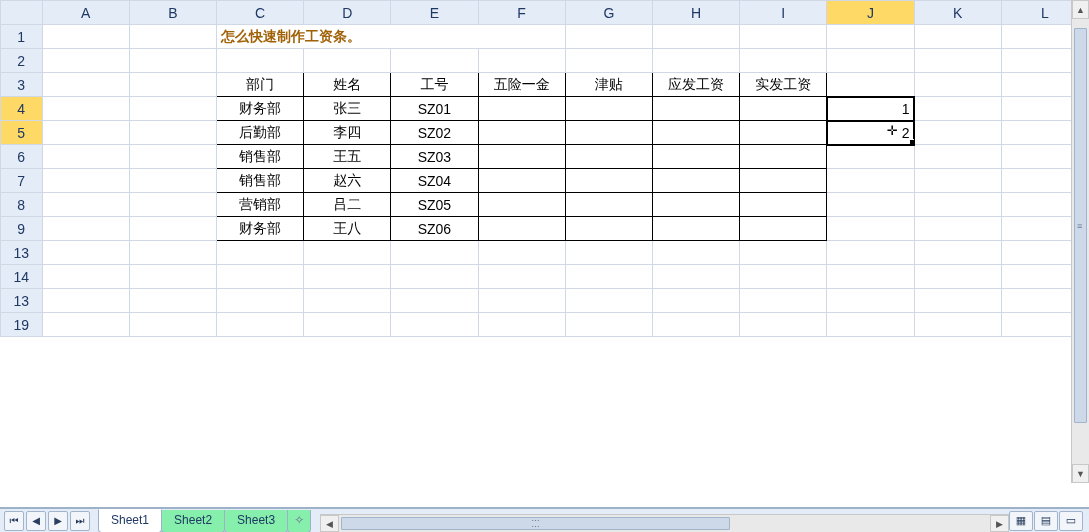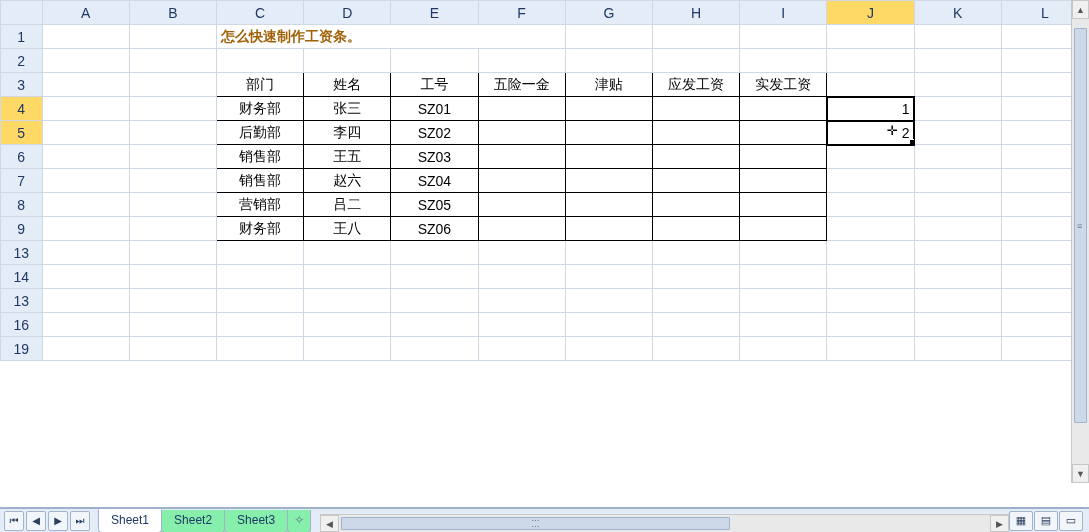--- a/index.html
+++ b/index.html
@@ -452,35 +452,20 @@
           <td></td>
           <td></td>
           <td></td>
           <td></td>
           <td></td>
           <td></td>
           <td></td>
         </tr>
     <tr>
           <th class="rowhead">13</th>
-          <td></td>
-          <td></td>
-          <td></td>
-          <td></td>
-          <td></td>
-          <td></td>
-          <td></td>
-          <td></td>
-          <td></td>
-          <td></td>
-          <td></td>
-          <td></td>
-        </tr>
-    <tr>
-          <th class="rowhead">16</th>
           <td></td>
           <td></td>
           <td></td>
           <td></td>
           <td></td>
           <td></td>
           <td></td>
           <td></td>
           <td></td>
           <td></td>

